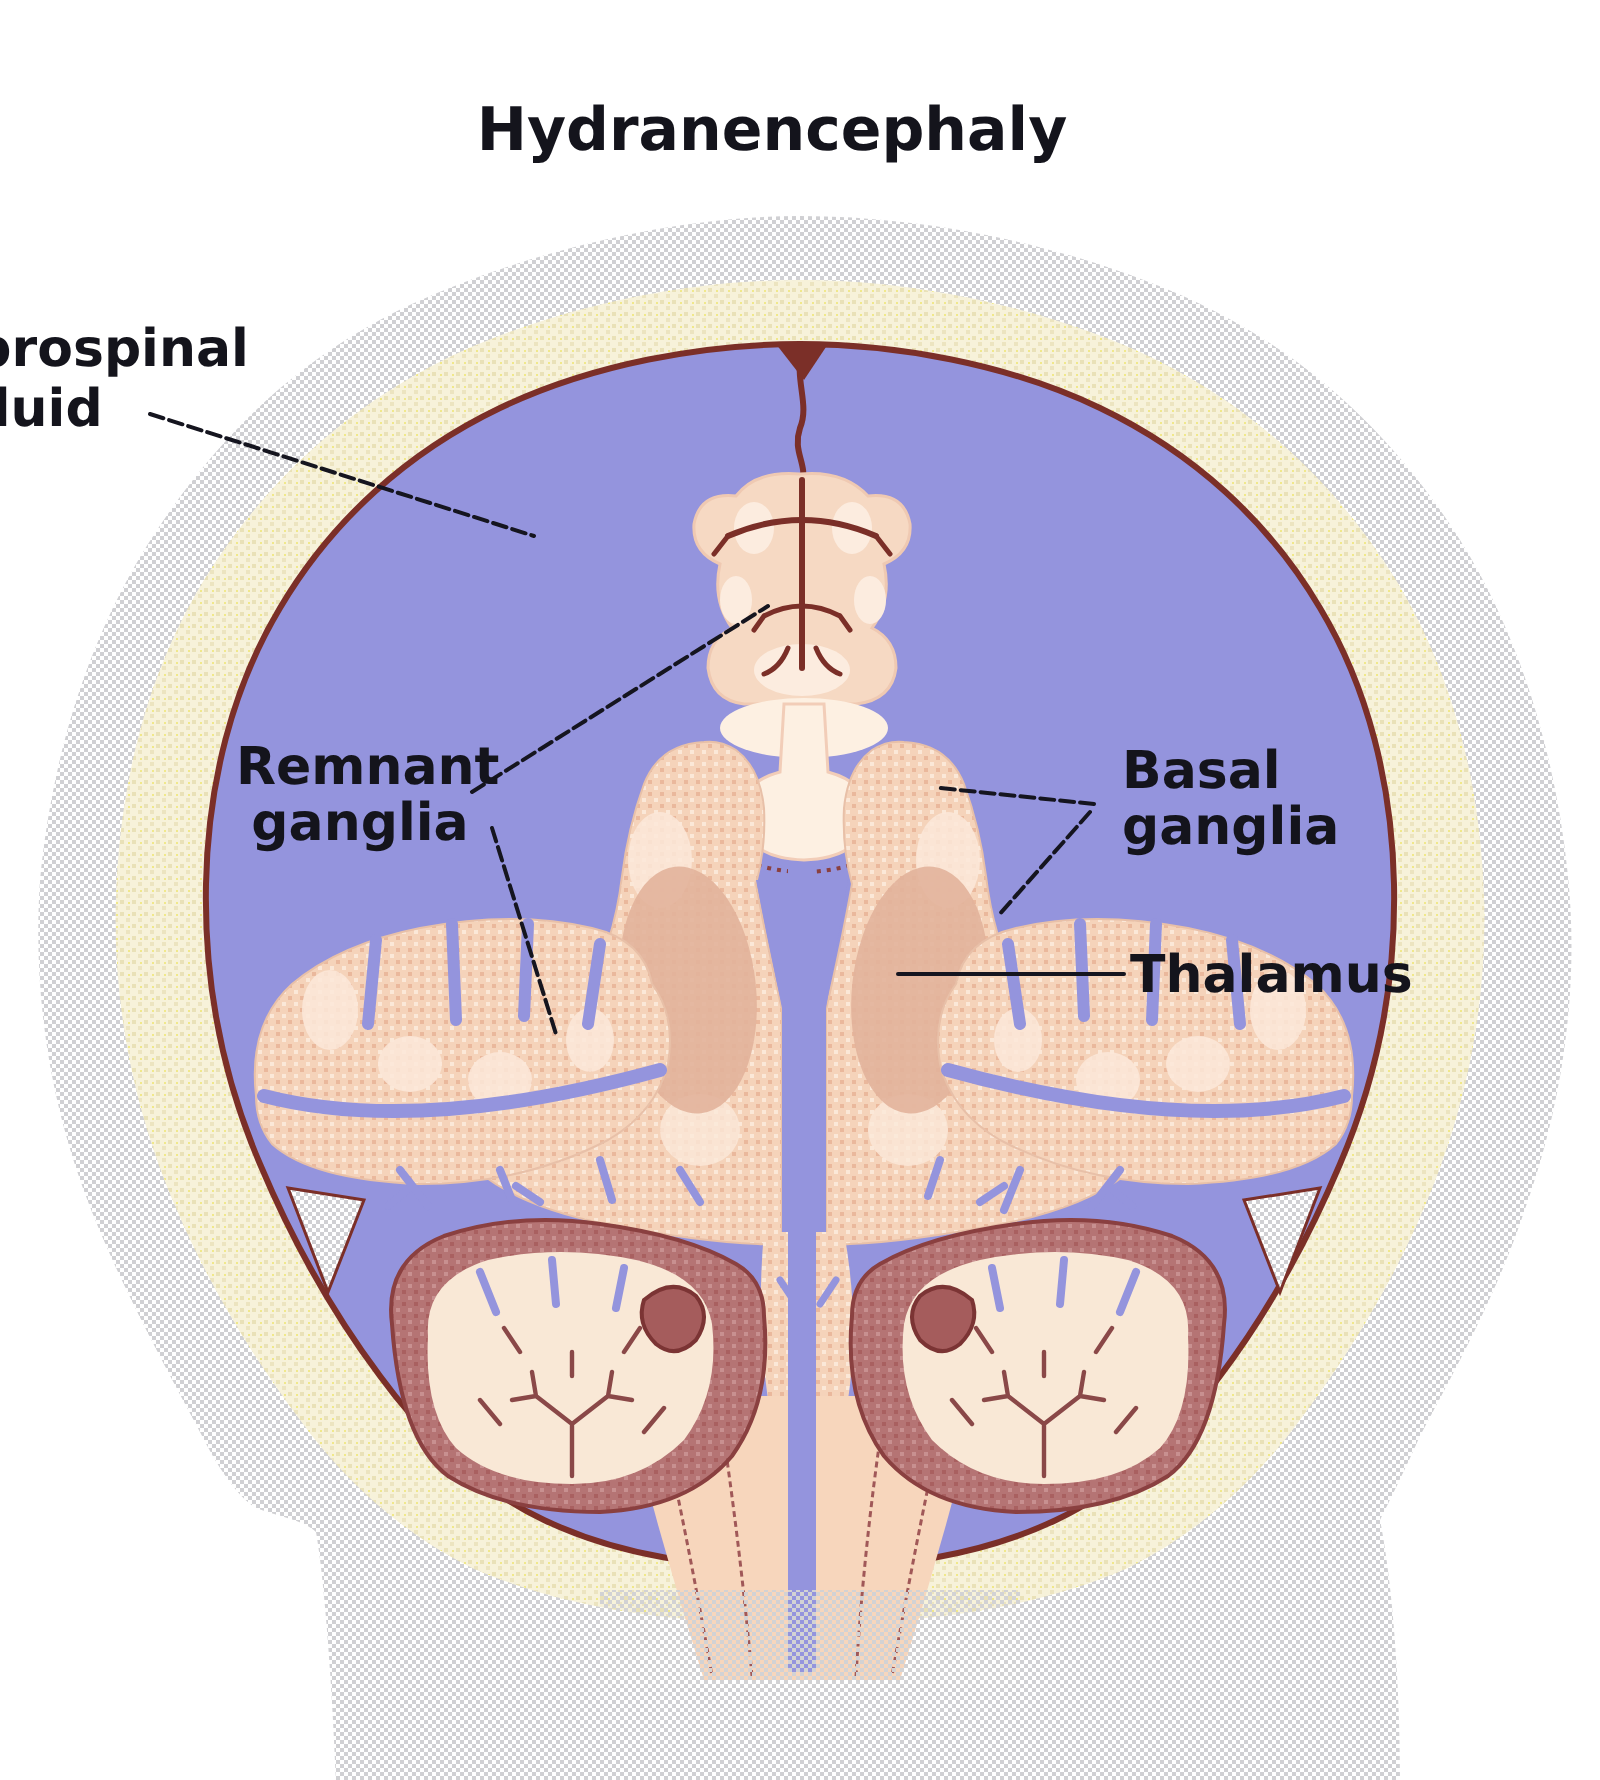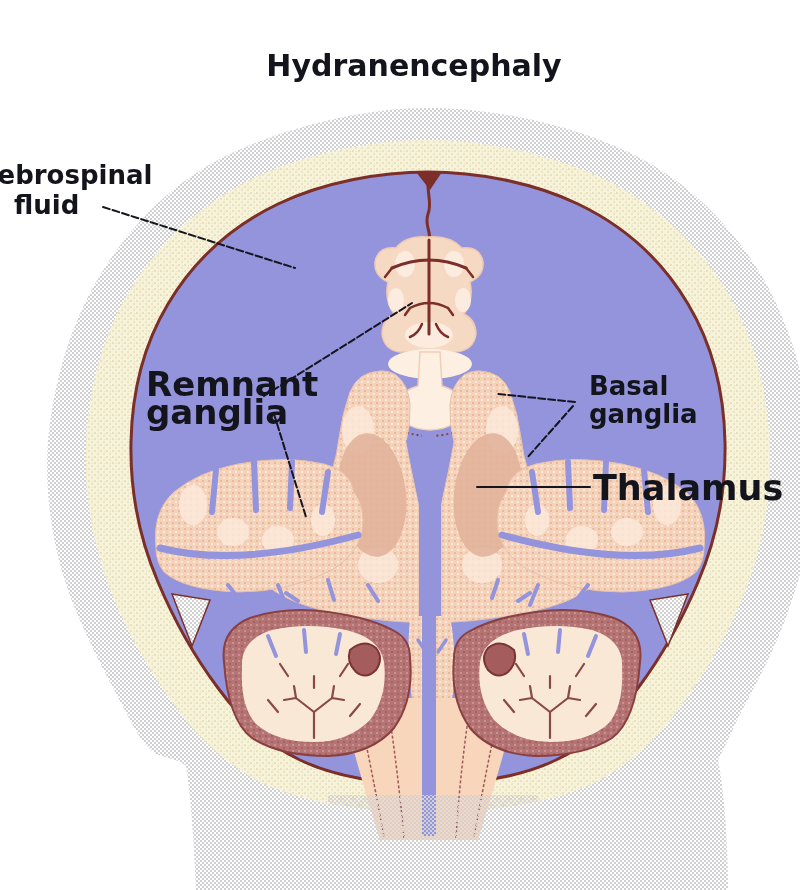--- a/index.html
+++ b/index.html
@@ -1,33 +1,33 @@
 <!DOCTYPE html>
 <html><head>
 <meta charset="utf-8">
 <style>
   html,body{margin:0;padding:0;}
   body{
     width:800px;height:890px;overflow:hidden;position:relative;
     background:#ffffff;font-family:"DejaVu Sans","Liberation Sans",sans-serif;
   }
-  .stage{position:absolute;left:0;top:0;width:678px;height:890px;margin-left:28px;}
+  .stage{position:absolute;left:0;top:0;width:678px;height:890px;}
   svg{position:absolute;left:0;top:0;}
   .lbl{
     position:absolute;font-weight:bold;color:#14141c;
     font-family:"DejaVu Sans","Liberation Sans",sans-serif;
     white-space:nowrap;line-height:28px;
   }
   .lbl span{display:block;}
   .lbl-title{top:52px;left:-14px;width:800px;text-align:center;font-size:30px;}
   .lbl-csf{top:160px;left:-80px;font-size:26px;line-height:30px;}
   .lbl-csf .l2{margin-left:66px;}
-  .lbl-remnant{top:370px;left:118px;width:124px;text-align:right;font-size:34px;}
+  .lbl-remnant{top:370px;left:118px;width:124px;text-align:center;font-size:26px;}
   .lbl-basal{top:372px;left:561px;font-size:26px;}
-  .lbl-thalamus{top:474px;left:565px;font-size:35px;}
+  .lbl-thalamus{top:474px;left:565px;font-size:26px;}
 </style>
 </head>
 <body>
 
 <div class="stage">
 
 <svg width="800" height="890" viewBox="0 0 800 890">
   <defs>
     <pattern id="pGray" width="4" height="4" patternUnits="userSpaceOnUse">
       <rect width="4" height="4" fill="#ffffff"></rect>

